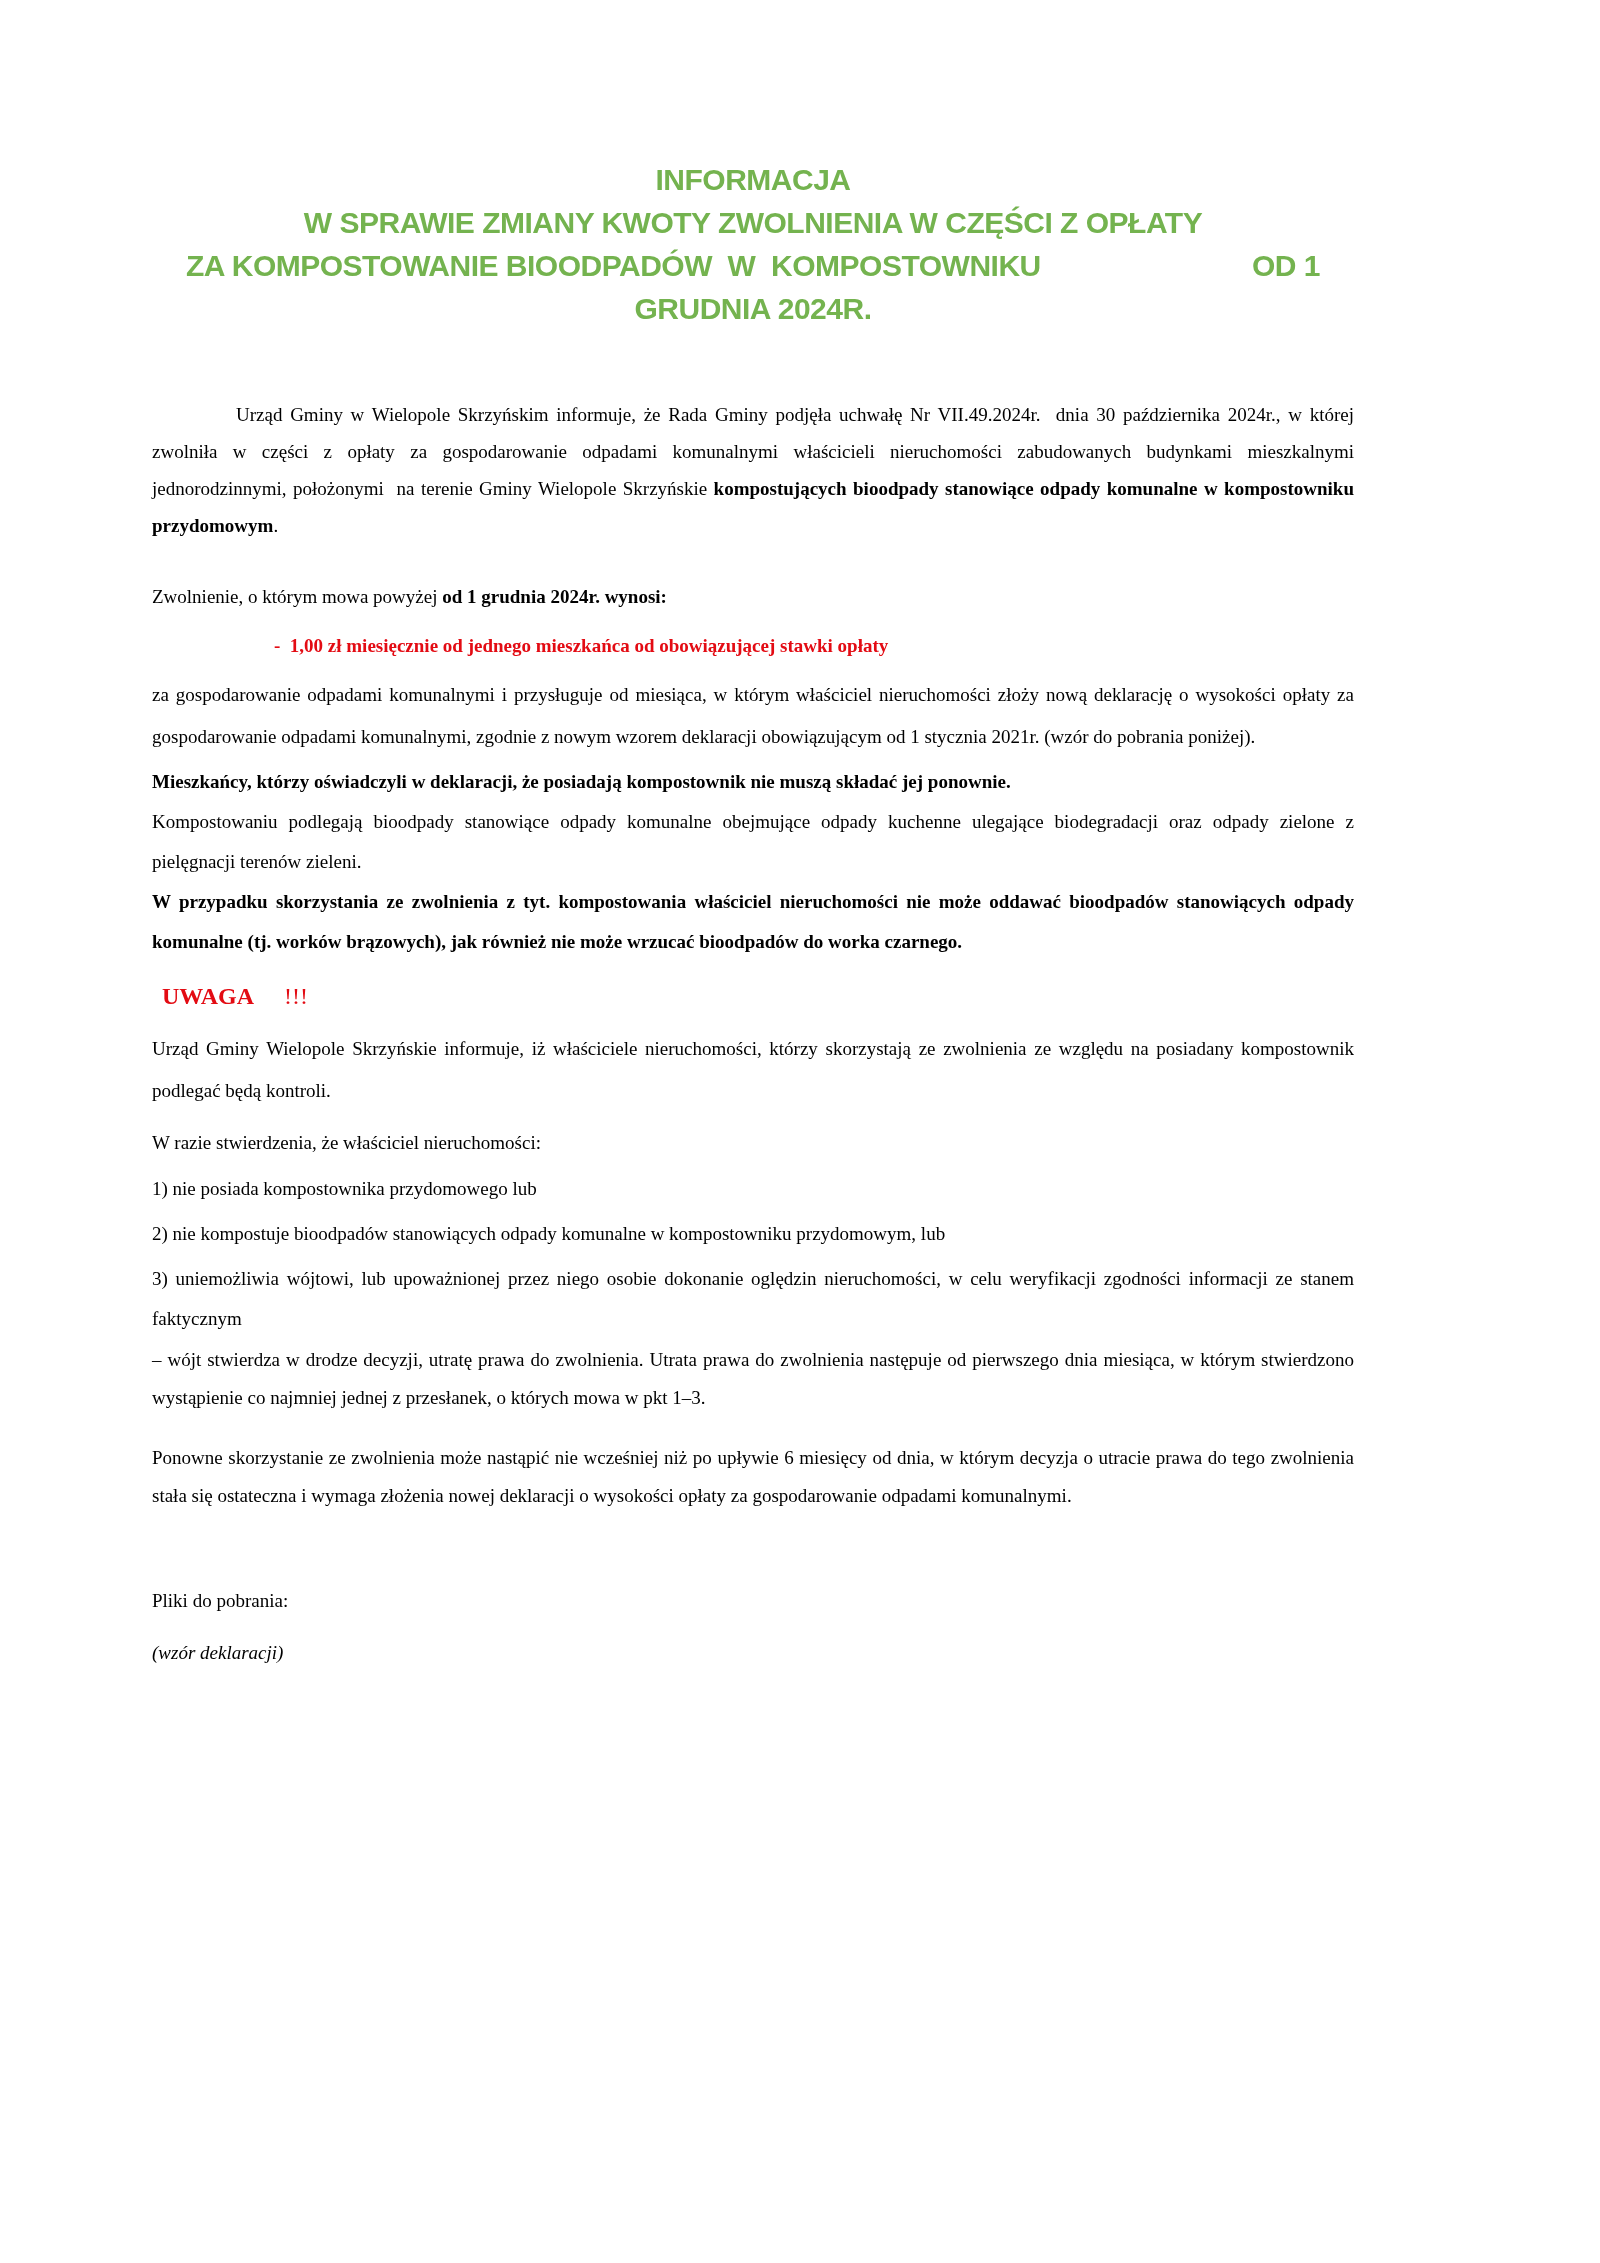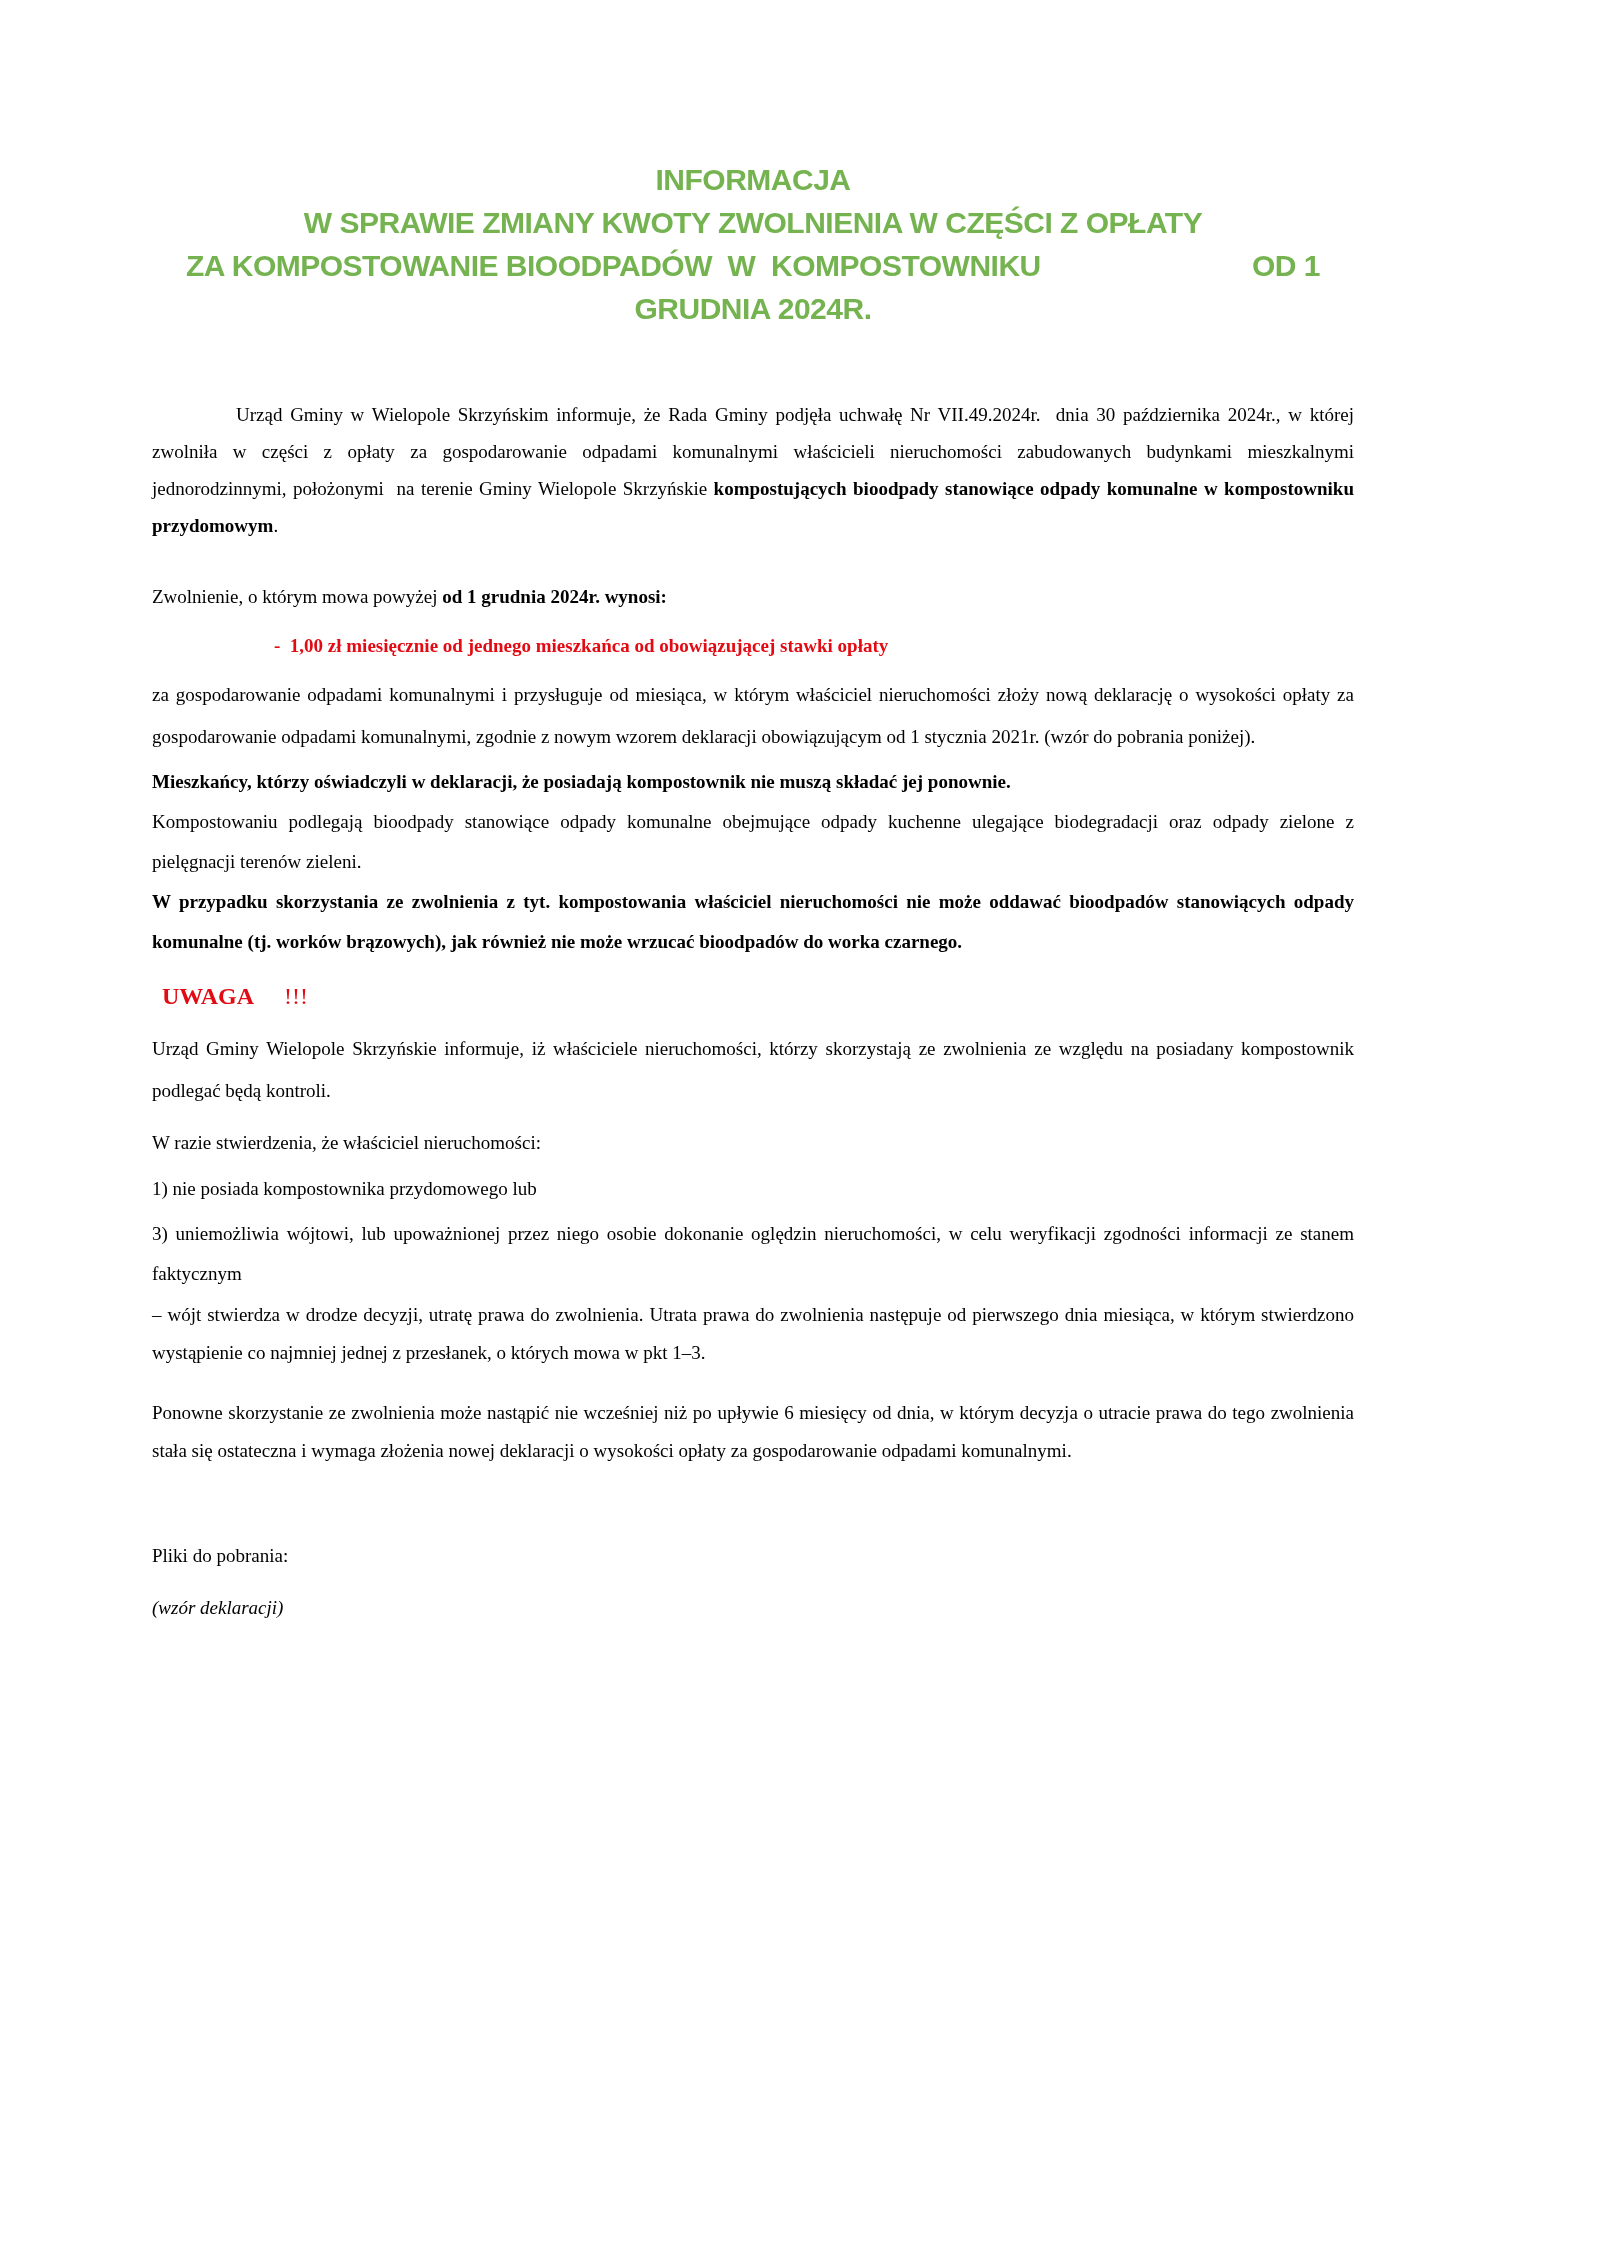--- a/index.html
+++ b/index.html
@@ -104,20 +104,21 @@
   <p class="body-text restriction just">W przypadku skorzystania ze zwolnienia z tyt. kompostowania właściciel nieruchomości nie może oddawać bioodpadów stanowiących odpady komunalne (tj. worków brązowych), jak również nie może wrzucać bioodpadów do worka czarnego.</p>
 
   <p class="warning-line"><span class="b">UWAGA</span><span class="warning-marks">!!!</span></p>
 
   <p class="body-text control-notice just">Urząd Gminy Wielopole Skrzyńskie informuje, iż właściciele nieruchomości, którzy skorzystają ze zwolnienia ze względu na posiadany kompostownik podlegać będą kontroli.</p>
 
   <p class="body-text conditions-intro">W razie stwierdzenia, że właściciel nieruchomości:</p>
 
   <div>
     <p class="body-text condition-item just">1) nie posiada kompostownika przydomowego lub</p>
+    <p class="body-text condition-item just">2) nie kompostuje bioodpadów stanowiących odpady komunalne w kompostowniku przydomowym, lub</p>
     <p class="body-text condition-item just">3) uniemożliwia wójtowi, lub upoważnionej przez niego osobie dokonanie oględzin nieruchomości, w celu weryfikacji zgodności informacji ze stanem faktycznym</p>
   </div>
 
   <p class="body-text decision just">– wójt stwierdza w drodze decyzji, utratę prawa do zwolnienia. Utrata prawa do zwolnienia następuje od pierwszego dnia miesiąca, w którym stwierdzono wystąpienie co najmniej jednej z przesłanek, o których mowa w pkt 1–3.</p>
 
   <p class="body-text reapply just">Ponowne skorzystanie ze zwolnienia może nastąpić nie wcześniej niż po upływie 6 miesięcy od dnia, w którym decyzja o utracie prawa do tego zwolnienia stała się ostateczna i wymaga złożenia nowej deklaracji o wysokości opłaty za gospodarowanie odpadami komunalnymi.</p>
 
   <p class="body-text downloads-heading">Pliki do pobrania:</p>
 
   <p class="body-text download-item">(wzór deklaracji)</p>

